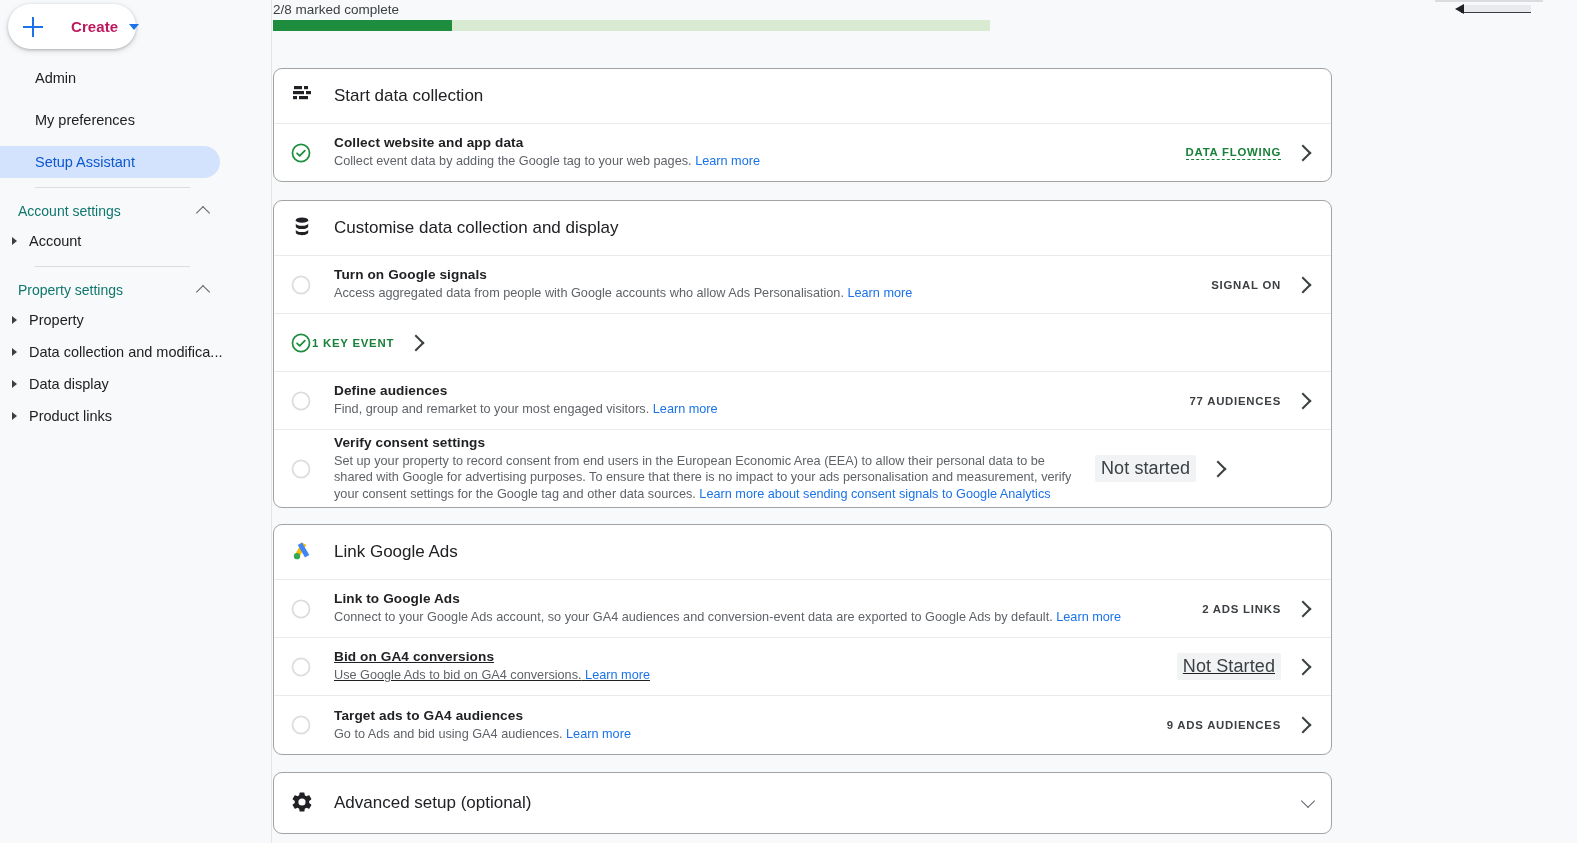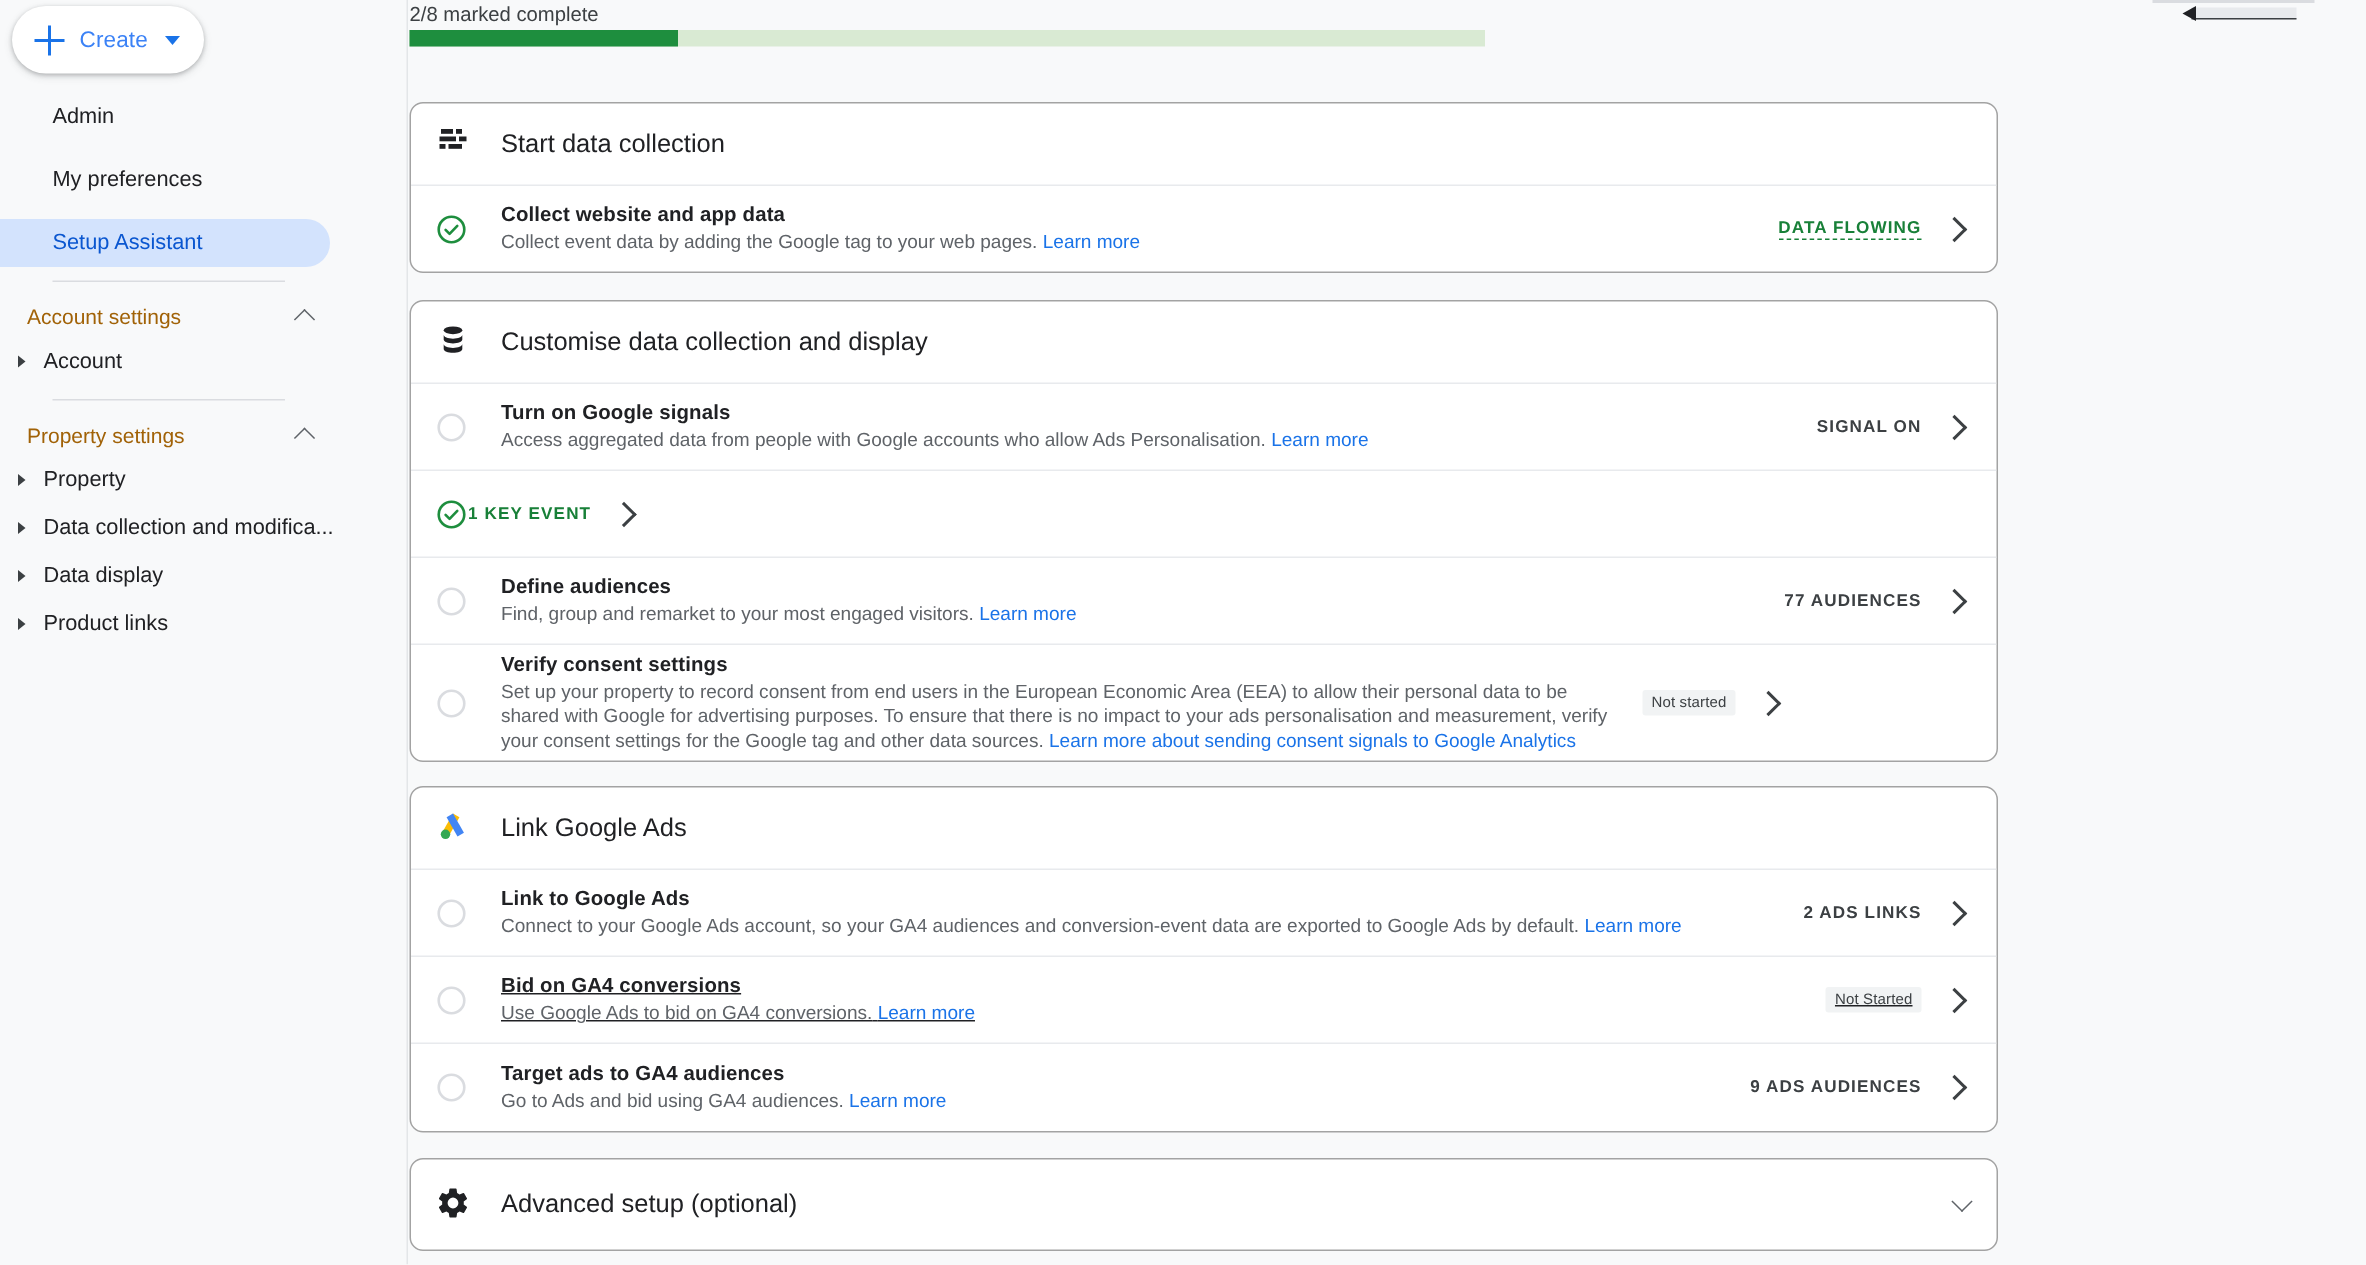--- a/index.html
+++ b/index.html
@@ -45,24 +45,25 @@
     flex: none;
   }
   .create-plus:before, .create-plus:after {
     content: "";
     position: absolute;
     background: #1a73e8;
   }
   .create-plus:before { left: 10px; top: 1px; width: 2px; height: 20px; }
   .create-plus:after  { left: 1px; top: 10px; width: 20px; height: 2px; }
   .create-label {
-    color: #3b82f6;
+    color: #be185d;
     font-size: 15px;
-    margin-left: 9px;
+    margin-left: 27px;
     letter-spacing: .1px;
+    font-weight: bold;
   }
   .create-caret {
     margin-left: 11px;
     width: 0; height: 0;
     border-left: 5.5px solid transparent;
     border-right: 5.5px solid transparent;
     border-top: 6px solid #1a73e8;
   }
 
   .nav-list { position: absolute; left: 0; top: 62px; width: 272px; }
@@ -91,21 +92,21 @@
     background: #dadce0;
     margin: 9px 0 9px 35px;
     width: 155px;
   }
   .nav-group {
     height: 28px;
     display: flex;
     align-items: center;
     padding-left: 18px;
     font-size: 14px;
-    color: #a16207;
+    color: #0f766e;
     cursor: pointer;
     width: 218px;
     box-sizing: border-box;
   }
   .nav-group .g-label { flex: 1; padding-left: 0px;}
   .chev-up {
     width: 9px; height: 9px;
     border-left: 1.6px solid #5f6368;
     border-top: 1.6px solid #5f6368;
     transform: rotate(45deg);
@@ -253,21 +254,21 @@
   }
   .row-status.grey {
     color: #3c4043;
     font-weight: bold;
   }
   .row-status.chip {
     color: #3c4043;
     background: #f1f3f4;
     font-weight: normal;
     letter-spacing: .1px;
-    font-size: 10px;
+    font-size: 18px;
     padding: 3px 6px;
     border-radius: 2px;
   }
   .chev-right {
     width: 10px; height: 10px;
     border-right: 2px solid #3c4043;
     border-top: 2px solid #3c4043;
     transform: rotate(45deg);
     flex: none;
     margin-right: 6px;

